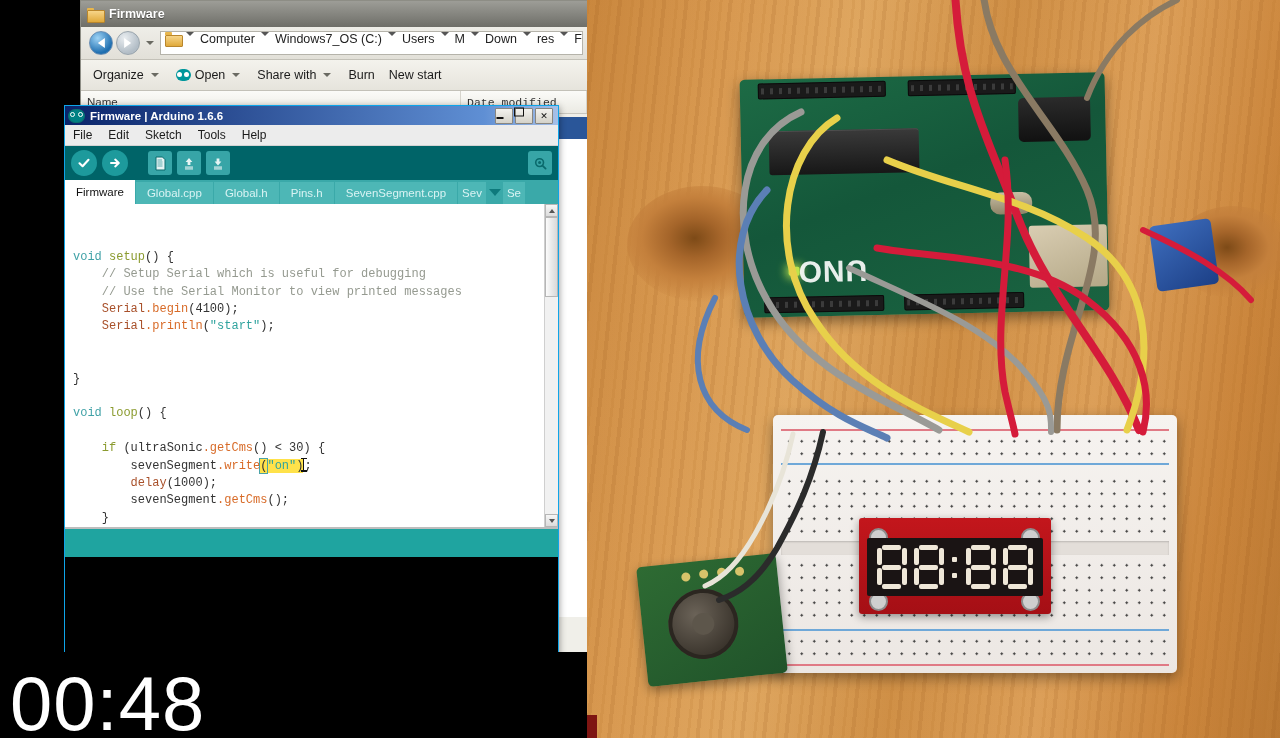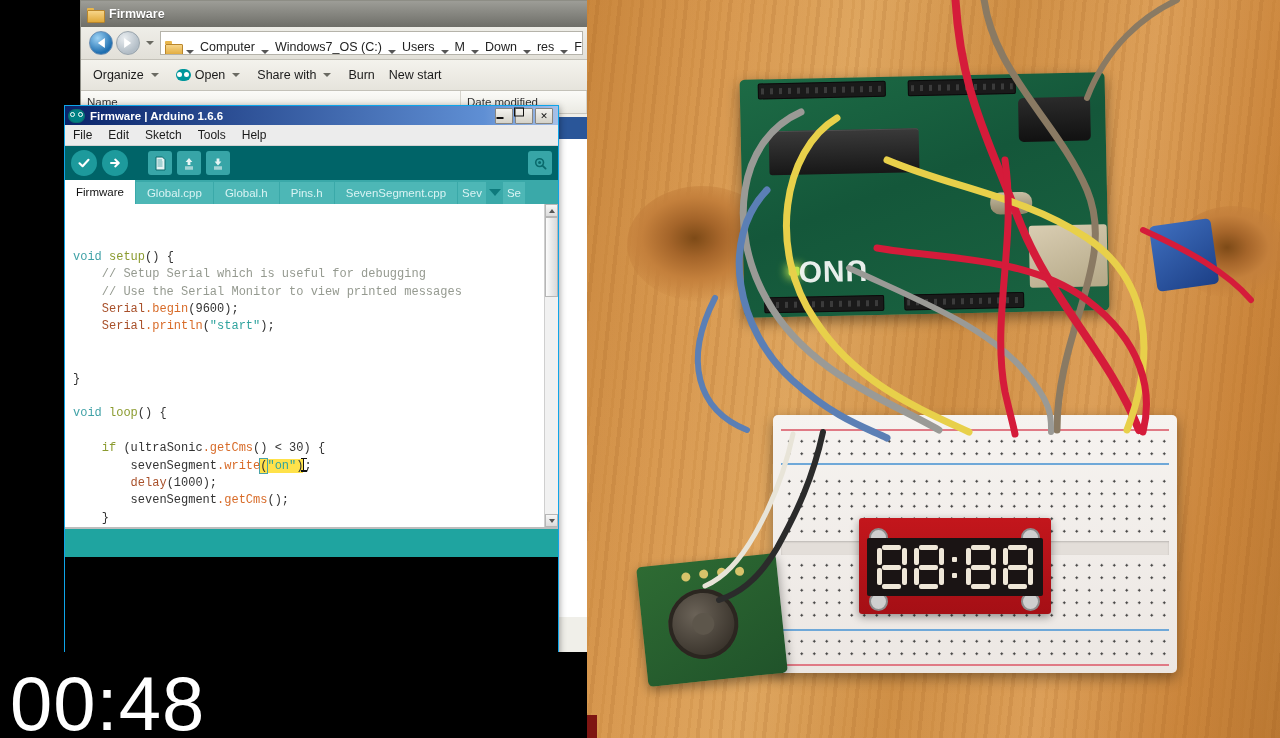--- a/index.html
+++ b/index.html
@@ -44,21 +44,21 @@
      border:1px solid #6a8fb5;}
   .navbtn.back{background:radial-gradient(circle at 35% 28%,#9ed3f5,#1f6fb0 70%);}
   .navbtn.fwd{background:radial-gradient(circle at 35% 28%,#e9edf0,#b2bdc6 70%);border-color:#9aa5ad;}
   .navbtn i{position:absolute;left:50%;top:50%;width:0;height:0;}
   .navbtn.back i{transform:translate(-45%,-50%);
      border-top:5px solid transparent;border-bottom:5px solid transparent;border-right:7px solid #fff;}
   .navbtn.fwd i{transform:translate(-55%,-50%);
      border-top:5px solid transparent;border-bottom:5px solid transparent;border-left:7px solid #fff;}
   .dropcaret{width:0;height:0;border-left:4px solid transparent;border-right:4px solid transparent;
      border-top:4px solid #6a6a62;margin:0 3px;flex:0 0 auto;}
-  .crumbs{display:flex;align-items:flex-end;gap:2px;font-size:12.5px;color:#222;
+  .crumbs{display:flex;align-items:flex-start;gap:2px;font-size:12.5px;color:#222;
      background:#fff;border:1px solid #b5b3aa;height:22px;padding:0 4px;flex:1;min-width:0;overflow:hidden;}
   .crumb{white-space:nowrap;padding:0 1px;}
   .crumb-sep{width:0;height:0;border-left:4px solid transparent;border-right:4px solid transparent;
      border-top:4px solid #555;margin:0 3px;flex:0 0 auto;}
   .ex-toolbar{height:30px;background:linear-gradient(#f4f3ed,#e6e4dc);
      border-bottom:1px solid #c3c1b8;display:flex;align-items:center;padding:0 12px;gap:14px;font-size:12.5px;color:#1b1b1b;}
   .tbitem{display:flex;align-items:center;gap:4px;white-space:nowrap;}
   .ard-mini{width:15px;height:12px;border-radius:50%/60%;background:#00979c;position:relative;flex:0 0 auto;}
   .ard-mini:before,.ard-mini:after{content:"";position:absolute;top:3px;width:5px;height:5px;
      border-radius:50%;background:#fff;}
@@ -280,21 +280,21 @@
       <span class="tbitem">
         <span>Burn</span>
       </span>
       <span class="tbitem">
         <span>New start</span>
       </span>
     </div>
 
     <div class="ex-colhdr">
       <span class="colcell" style="width:380px;">Name</span>
-      <span class="colcell" style="width:126px;">Date modified</span>
+      <span class="colcell" style="width:126px;font-family:Liberation Mono, monospace;">Date modified</span>
     </div>
 
     <div class="ex-listpane">
       <div class="ex-row sel">
           <span>016 0</span>
         </div>
       <div class="ex-row">
           <span>016 0</span>
         </div>
       <div class="ex-row">
@@ -401,21 +401,21 @@
       <span class="ide-tab">SevenSegment.cpp</span>
       <span class="ide-tab" style="padding:0 4px;">Sev</span>
       <span class="tab-caret"></span>
       <span class="ide-tab" style="padding:0 4px;">Se</span>
     </div>
 
     <div class="ide-editor">
       <div class="codearea"><span style="display:block;height:34.8px;"></span><span class="k">void</span> <span class="fn">setup</span><span>() {</span>
     <span class="cm">// Setup Serial which is useful for debugging</span>
     <span class="cm">// Use the Serial Monitor to view printed messages</span>
-    <span class="id">Serial</span><span class="mem">.begin</span>(<span class="num">9600</span>);
+    <span class="id">Serial</span><span class="mem">.begin</span>(<span class="num">4100</span>);
     <span class="id">Serial</span><span class="mem">.println</span>(<span class="str">"<span>start</span>"</span>);
 
 
 <span>}</span>
 
 <span class="k">void</span> <span class="fn">loop</span><span>() {</span>
 
     <span class="fn">if</span> (ultraSonic<span class="mem">.getCms</span>() &lt; <span class="num">30</span>) {
         sevenSegment<span class="mem">.write</span><span class="hl paren-box">(</span><span class="hl"><span class="str">"<span>on</span>"</span></span><span class="hl">)</span><span class="caretbar"></span>;
         <span class="id">delay</span>(<span class="num">1000</span>);

